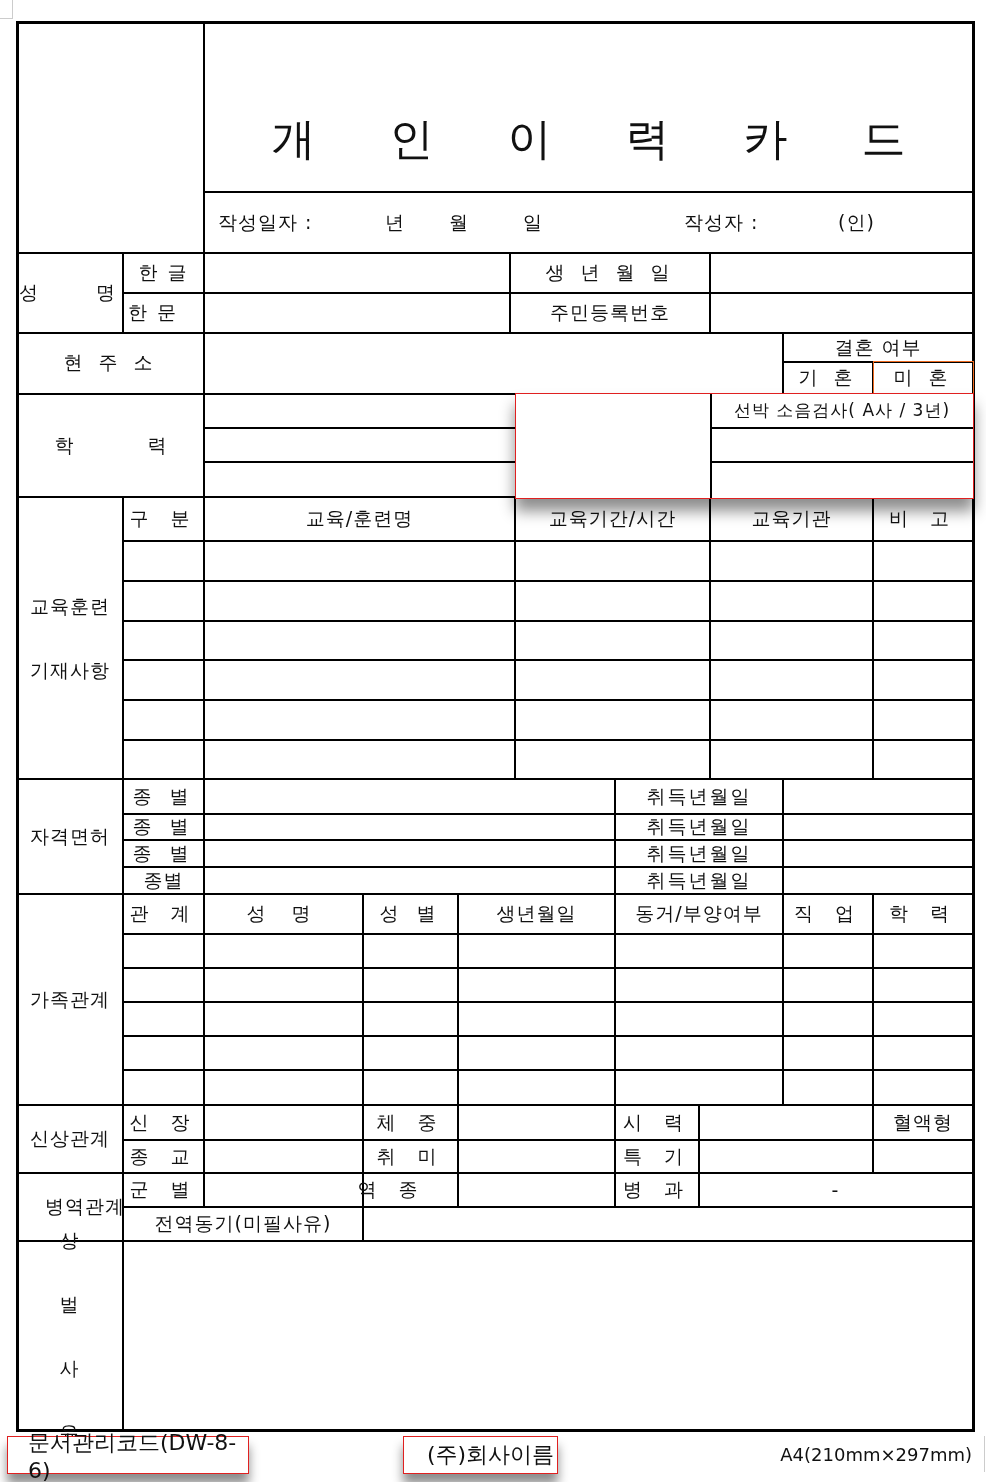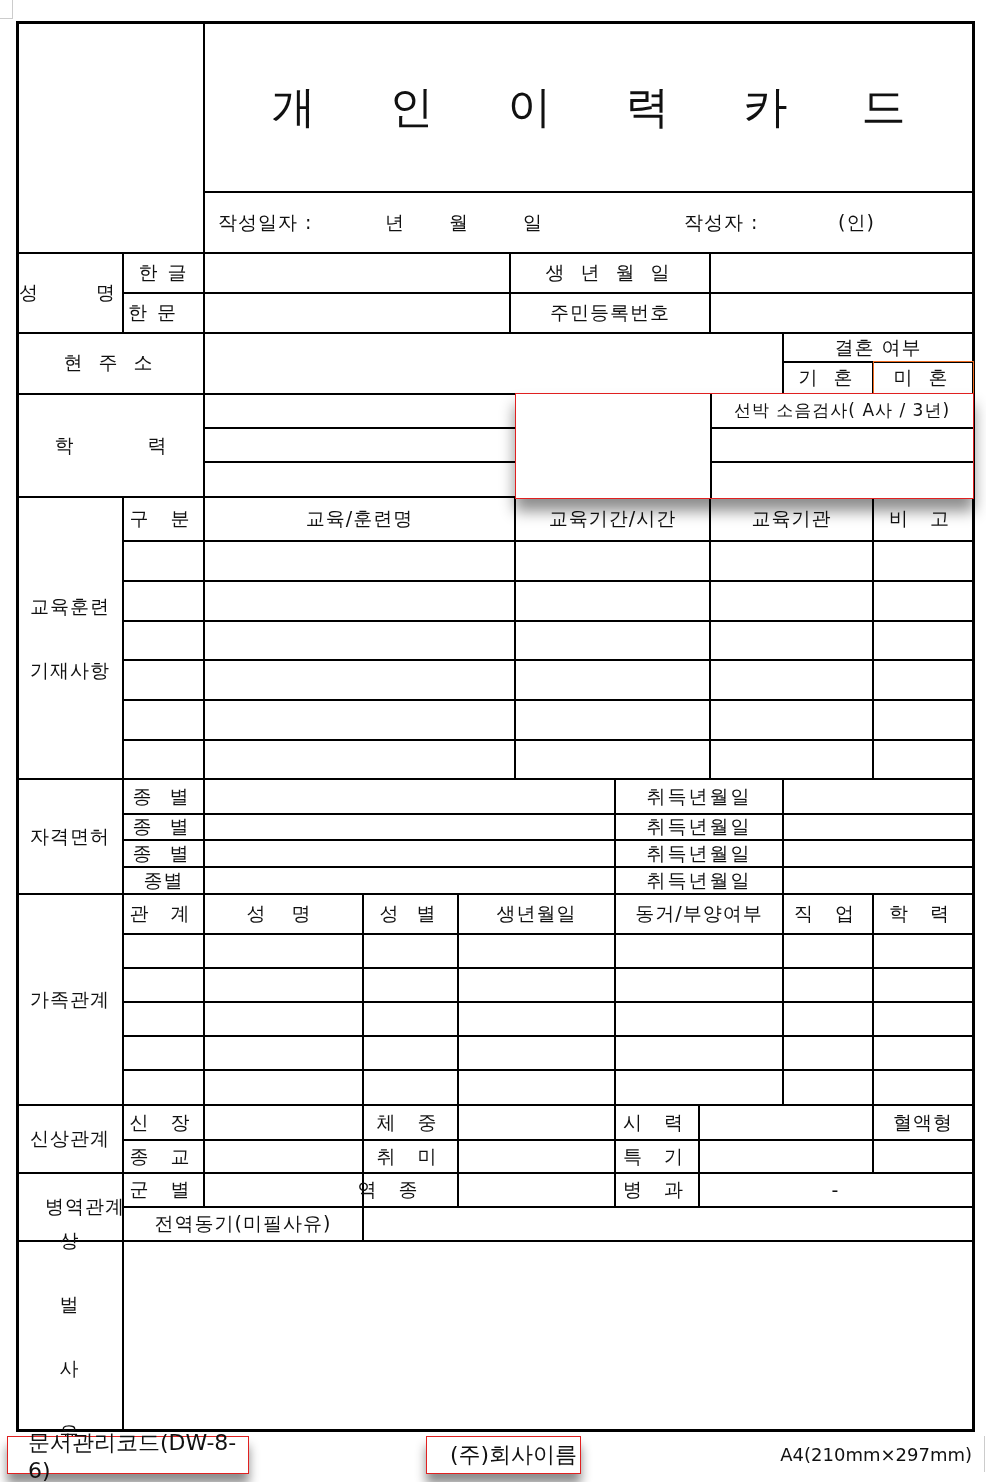--- a/index.html
+++ b/index.html
@@ -5,21 +5,21 @@
   html, body { margin: 0; padding: 0; background: #ffffff; }
   body { width: 986px; height: 1482px; position: relative; overflow: hidden;
          font-family: "DejaVu Sans", "Liberation Sans", sans-serif; color: #111; }
   .h { position: absolute; background: #000; height: 1.5px; }
   .v { position: absolute; background: #000; width: 1.5px; }
   .thick-h { height: 3px; }
   .thick-v { width: 3px; }
   .lbl { position: absolute; display: flex; align-items: center; justify-content: center;
          font-size: 19px; letter-spacing: 2px; white-space: nowrap; }
   .cell { position: absolute; }
-  .title { font-size: 44px; letter-spacing: 30px; }
+  .title { font-size: 44px; letter-spacing: 30px; margin-top: 32px; }
   .vert { flex-direction: column; line-height: 34px; gap: 30px; }
   .overlay { position: absolute; background: #fff; border: 1.5px solid #e02020;
              box-shadow: 0 12px 14px rgba(0,0,0,0.45); }
   .footer-box { position: absolute; border: 1.5px solid #e02020; background: #fff;
                 box-shadow: 0 10px 10px rgba(0,0,0,0.45); display:flex; align-items:center;
                 justify-content:center; font-size: 22px; padding-left: 20px; }
   .orange { position: absolute; border: 1.5px solid #ee6a1e; }
   .pagecorner { position:absolute; width:12px; height:18px; border-right:1px solid #ccc; border-bottom:1px solid #ccc; }
 </style>
 </head>
@@ -228,17 +228,17 @@
   <span>상</span>
   <span>벌</span>
   <span>사</span>
   <span>유</span>
 </div>
 <div class="cell" style="left:124px;top:1242px;width:848px;height:187px;"></div>
 
 <div class="footer-box" style="left:7px;top:1436px;width:220px;height:36px;">
   <span>문서관리코드(DW-8-6)</span>
 </div>
-<div class="footer-box" style="left:426px;top:1436px;width:133px;height:36px;">
+<div class="footer-box" style="left:403px;top:1436px;width:133px;height:36px;">
   <span>(주)회사이름</span>
 </div>
 <div class="lbl" style="left:760px;top:1436px;width:212px;height:36px;font-size:18px;letter-spacing:0;justify-content:flex-end;">A4(210mm×297mm)</div>
 <div class="v" style="left:984px;top:1436px;height:36px;width:1px;background:#ccc;"></div>
 
 </body></html>

